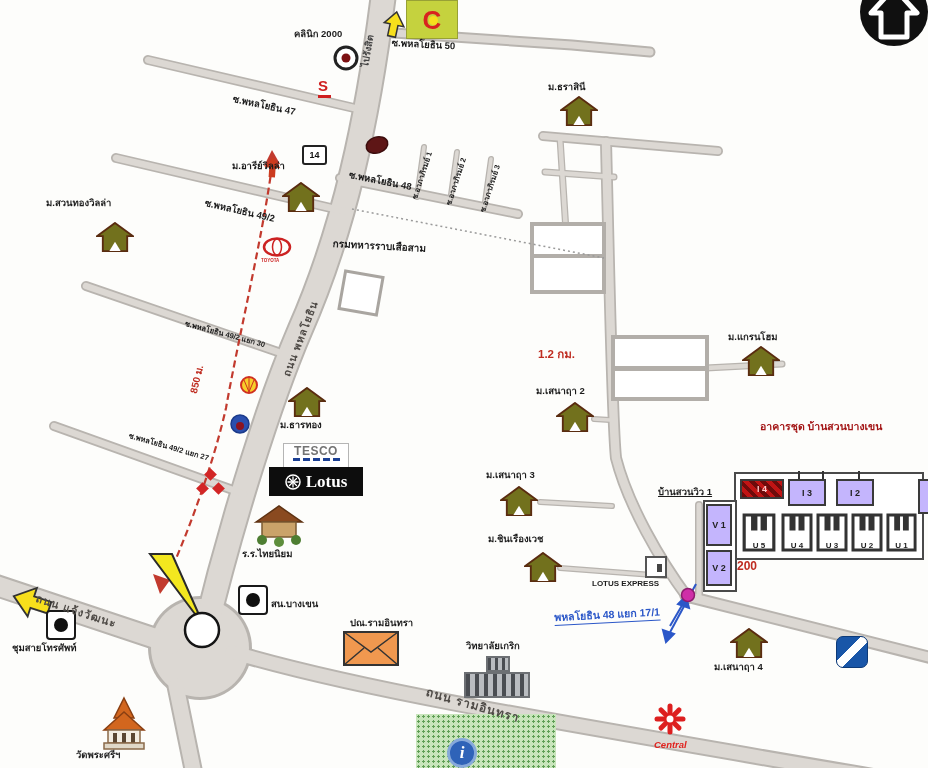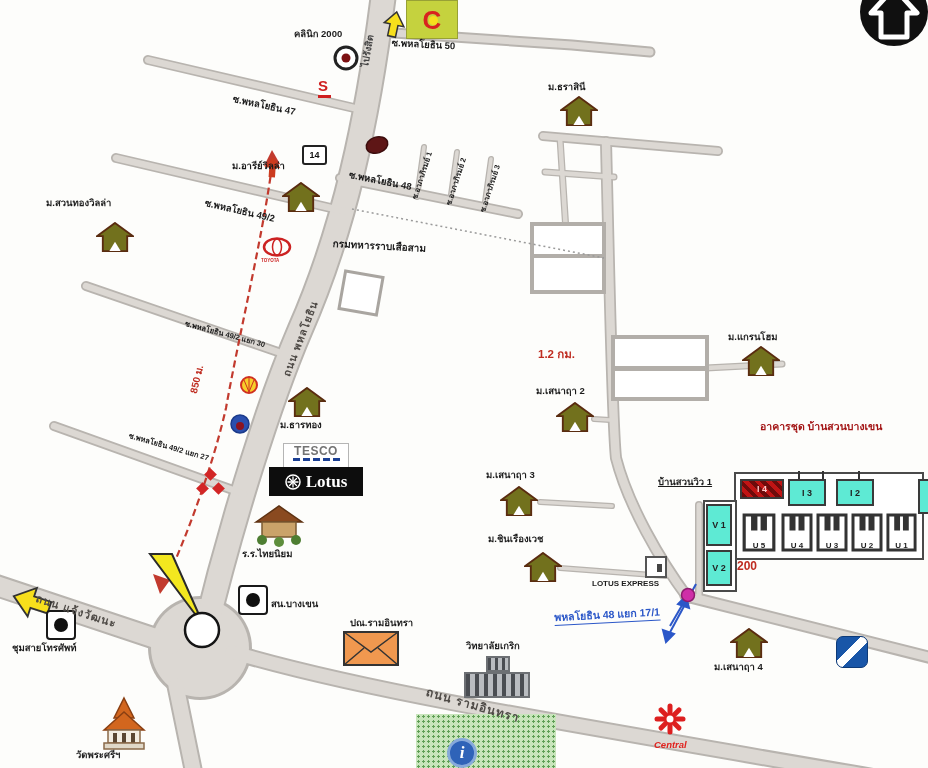--- a/index.html
+++ b/index.html
@@ -48,21 +48,21 @@
   .suz{position:absolute;left:318px;top:78px;color:#cf1f1f;font-weight:900;font-size:15px;z-index:5;line-height:1;}
   .suz i{display:block;width:13px;height:2.5px;background:#cf1f1f;margin-top:2px;}
   .toyotalbl{position:absolute;left:261px;top:258px;font-size:4.5px;font-weight:bold;color:#c22;z-index:5;}
   .collegebase{position:absolute;left:464px;top:672px;width:66px;height:26px;background:
       repeating-linear-gradient(90deg,#4a4d52 0 4px,#b9bcc0 4px 9px);border:2px solid #6d7074;z-index:5;box-sizing:border-box;}
   .collegetop{position:absolute;left:486px;top:656px;width:24px;height:16px;background:
       repeating-linear-gradient(90deg,#4a4d52 0 3px,#b9bcc0 3px 7px);border:2px solid #6d7074;z-index:5;box-sizing:border-box;}
   
   .complex{position:absolute;left:734px;top:472px;width:190px;height:88px;background:#fff;border:2px solid #4a4a4a;z-index:4;box-sizing:border-box;}
   .vcol{position:absolute;left:703px;top:500px;width:34px;height:92px;background:#fff;border:2px solid #4a4a4a;z-index:4;box-sizing:border-box;}
-  .bcell{position:absolute;border:2.5px solid #3a3a3a;background:#5eead4;display:flex;align-items:center;justify-content:center;
+  .bcell{position:absolute;border:2.5px solid #3a3a3a;background:#c4b5fd;display:flex;align-items:center;justify-content:center;
          font-weight:bold;font-size:9px;color:#222;z-index:5;box-sizing:border-box;}
   .ibld-red{background:repeating-linear-gradient(45deg,#6e0b0b 0 4px,#c01414 4px 8px);color:#ffc9c9;}
   .tick{position:absolute;width:2px;height:8px;background:#333;z-index:5;}
   .ucell{position:absolute;z-index:5;}
   .ucell .ulbl{position:absolute;left:0;right:0;bottom:3px;text-align:center;font-weight:bold;font-size:8px;color:#222;}
 </style>
 </head>
 <body>
 
 <div class="stage">
@@ -346,21 +346,21 @@
   <div class="lbl rot" style="left:333px;top:238px;transform:rotate(3deg);font-size:10px">กรมทหารราบเสือสาม</div>
   <div class="lbl" style="left:242px;top:549px">ร.ร.ไทยนิยม</div>
   <div class="lbl" style="left:271px;top:599px">สน.บางเขน</div>
   <div class="lbl" style="left:12px;top:643px">ชุมสายโทรศัพท์</div>
   <div class="lbl" style="left:76px;top:750px">วัดพระศรีฯ</div>
   <div class="lbl" style="left:350px;top:618px">ปณ.รามอินทรา</div>
   <div class="lbl" style="left:466px;top:641px">วิทยาลัยเกริก</div>
   <div class="lbl" style="left:592px;top:580px;font-size:8px">LOTUS EXPRESS</div>
 
   <div class="lbl" style="left:760px;top:421px;font-size:10.5px;color:#a31515">อาคารชุด บ้านสวนบางเขน</div>
-  <div class="lbl" style="left:658px;top:477px;text-decoration:underline">บ้านสวนวิว 1</div>
+  <div class="lbl" style="left:658px;top:487px;text-decoration:underline">บ้านสวนวิว 1</div>
 
 
   <div class="bigc">
     <span class="c">C</span>
   </div>
 
   <div class="tescobox">
     <div class="t">TESCO</div>
     <div class="dashes">
         <i></i>

